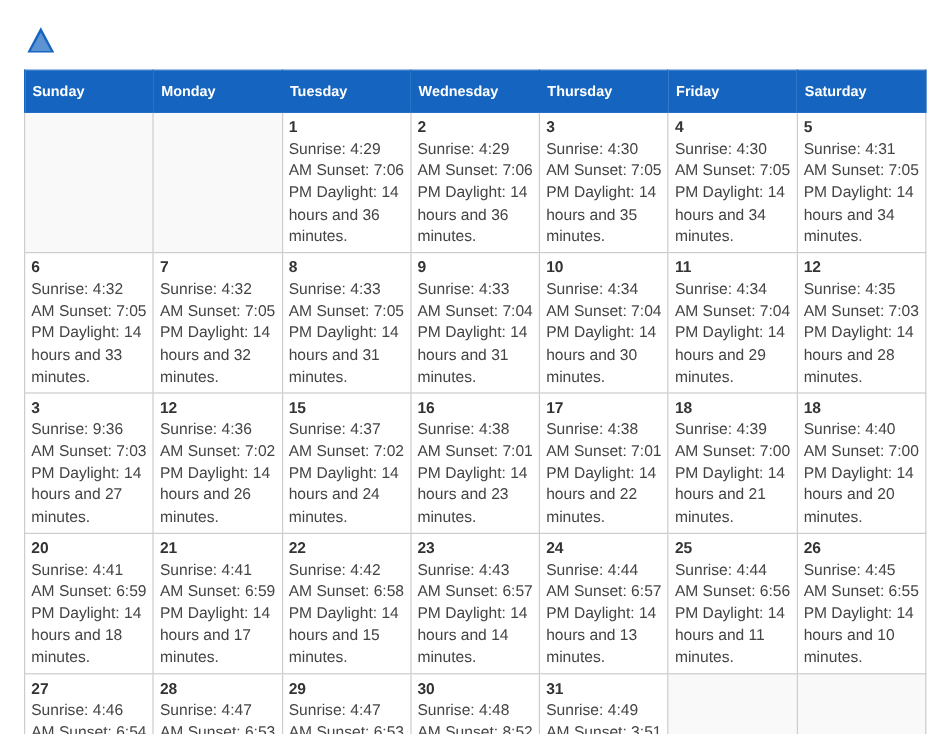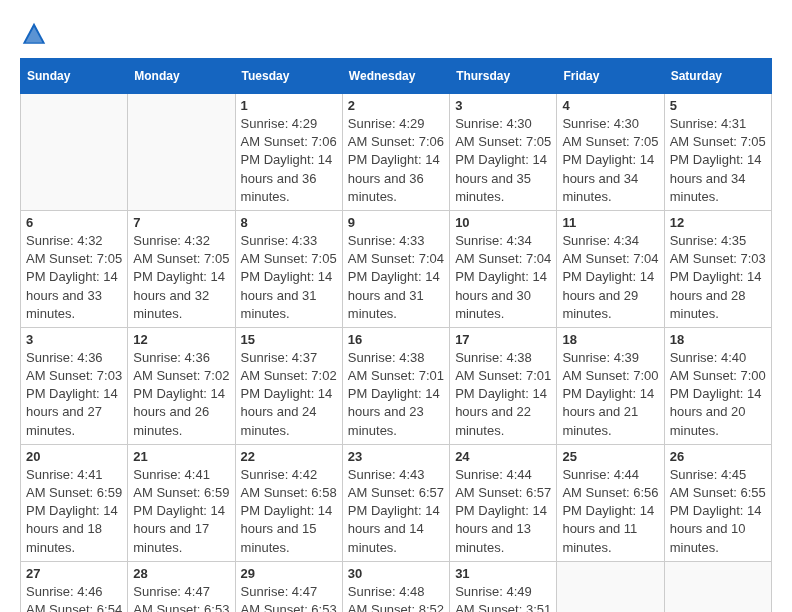--- a/index.html
+++ b/index.html
@@ -197,21 +197,21 @@
         <td>
           <span class="day-number">12</span>
           <div class="day-info">Sunrise: 4:35 AM
 Sunset: 7:03 PM
 Daylight: 14 hours and 28 minutes.</div>
         </td>
       </tr>
       <tr>
         <td>
           <span class="day-number">3</span>
-          <div class="day-info">Sunrise: 4:36 AM
+          <div class="day-info">Sunrise: 9:36 AM
 Sunset: 7:03 PM
 Daylight: 14 hours and 27 minutes.</div>
         </td>
         <td>
           <span class="day-number">12</span>
           <div class="day-info">Sunrise: 4:36 AM
 Sunset: 7:02 PM
 Daylight: 14 hours and 26 minutes.</div>
         </td>
         <td>

